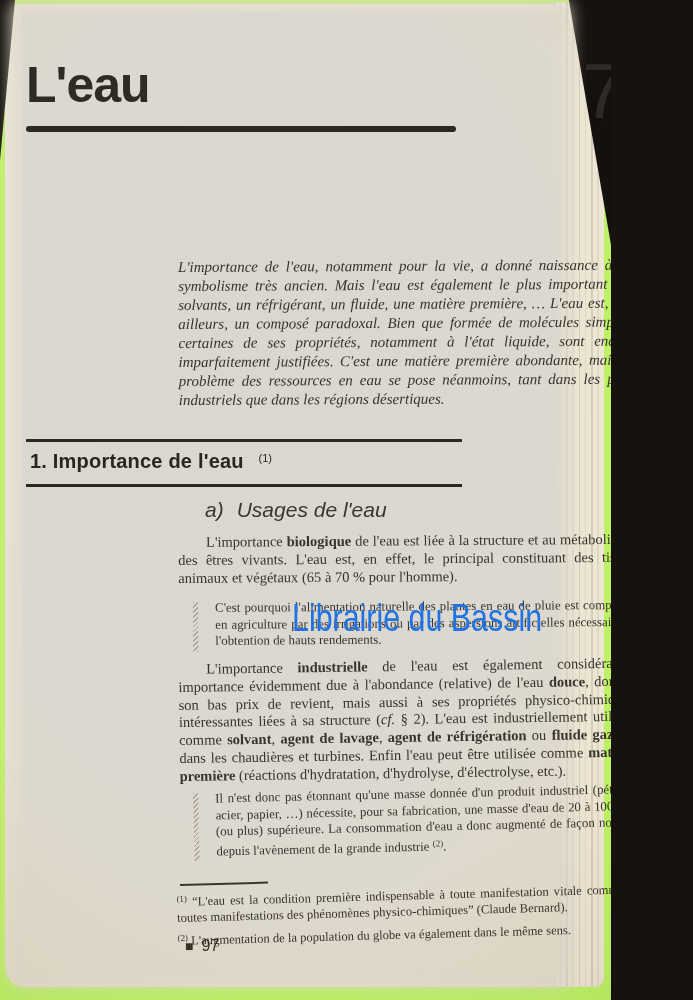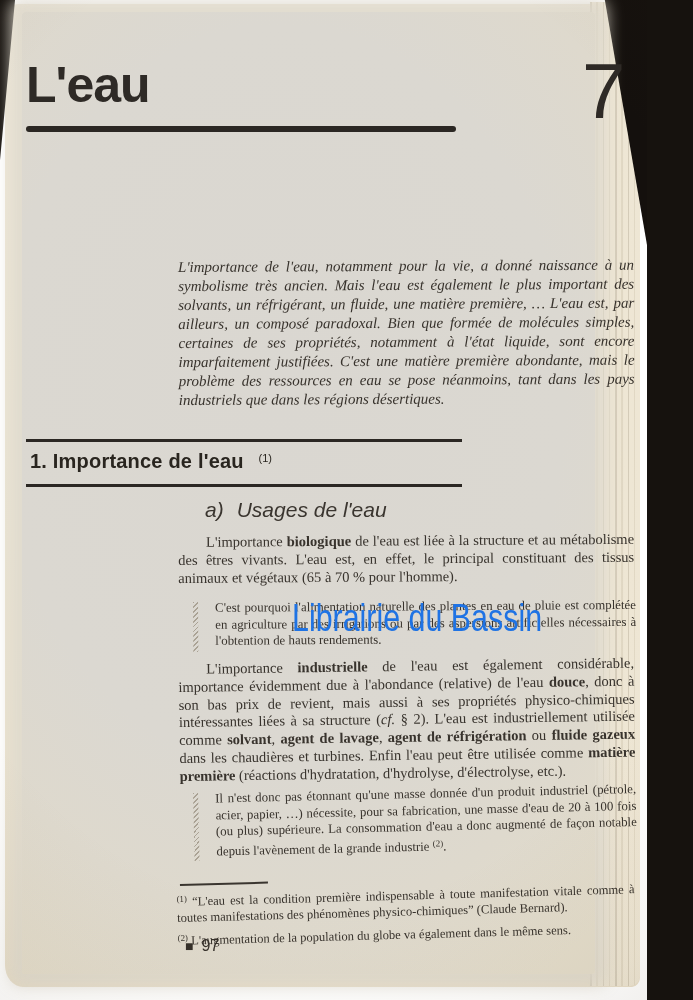--- a/index.html
+++ b/index.html
@@ -1,17 +1,17 @@
 <!DOCTYPE html>
 <html><head>
 <meta charset="utf-8">
 <style>
   html,body{margin:0;padding:0;background:#16120e;}
-  #frame{position:relative;width:611px;height:1000px;background:#ffffff;overflow:hidden;
-         font-family:"Liberation Serif",serif;padding-left:36px;}
+  #frame{position:relative;width:611px;height:1000px;background:#bef264;overflow:hidden;
+         font-family:"Liberation Serif",serif;}
   
   .page-stack{position:absolute;left:5px;top:4px;right:7px;bottom:13px;
     background:linear-gradient(180deg,#f0e9d9 0%,#ece5d3 55%,#e9dfc9 100%);
     border-radius:14px 4px 8px 18px / 18px 4px 10px 22px;}
   .fore-edge{position:absolute;top:2px;right:7px;bottom:14px;width:50px;
     background:repeating-linear-gradient(90deg,#d3cab7 0 1.5px,#eee6d4 1.5px 6px,#e0d7c3 6px 7.5px,#eee6d4 7.5px 12.5px);
     border-radius:0 4px 10px 0;opacity:.95;}
   .corner-tr{position:absolute;top:0;right:0;width:62px;height:245px;background:#14100d;
     clip-path:polygon(32% 0,100% 0,100% 100%);}
   .corner-tl{position:absolute;top:0;left:0;width:15px;height:160px;background:#14100d;

